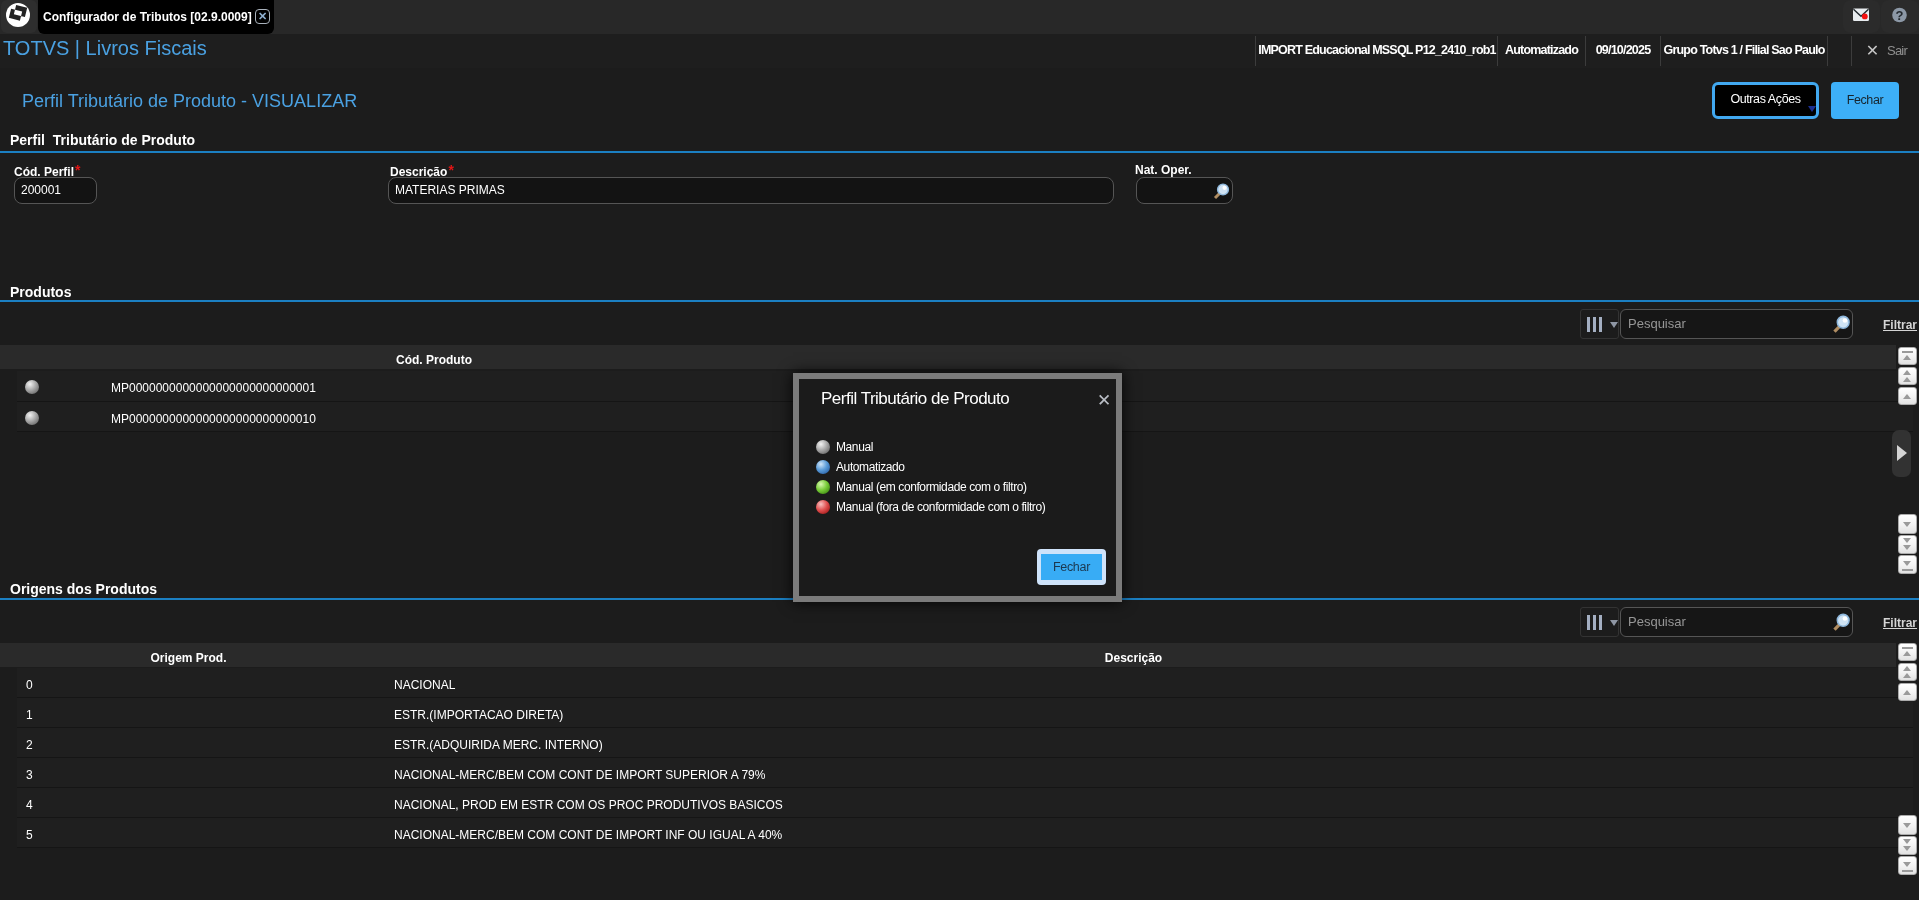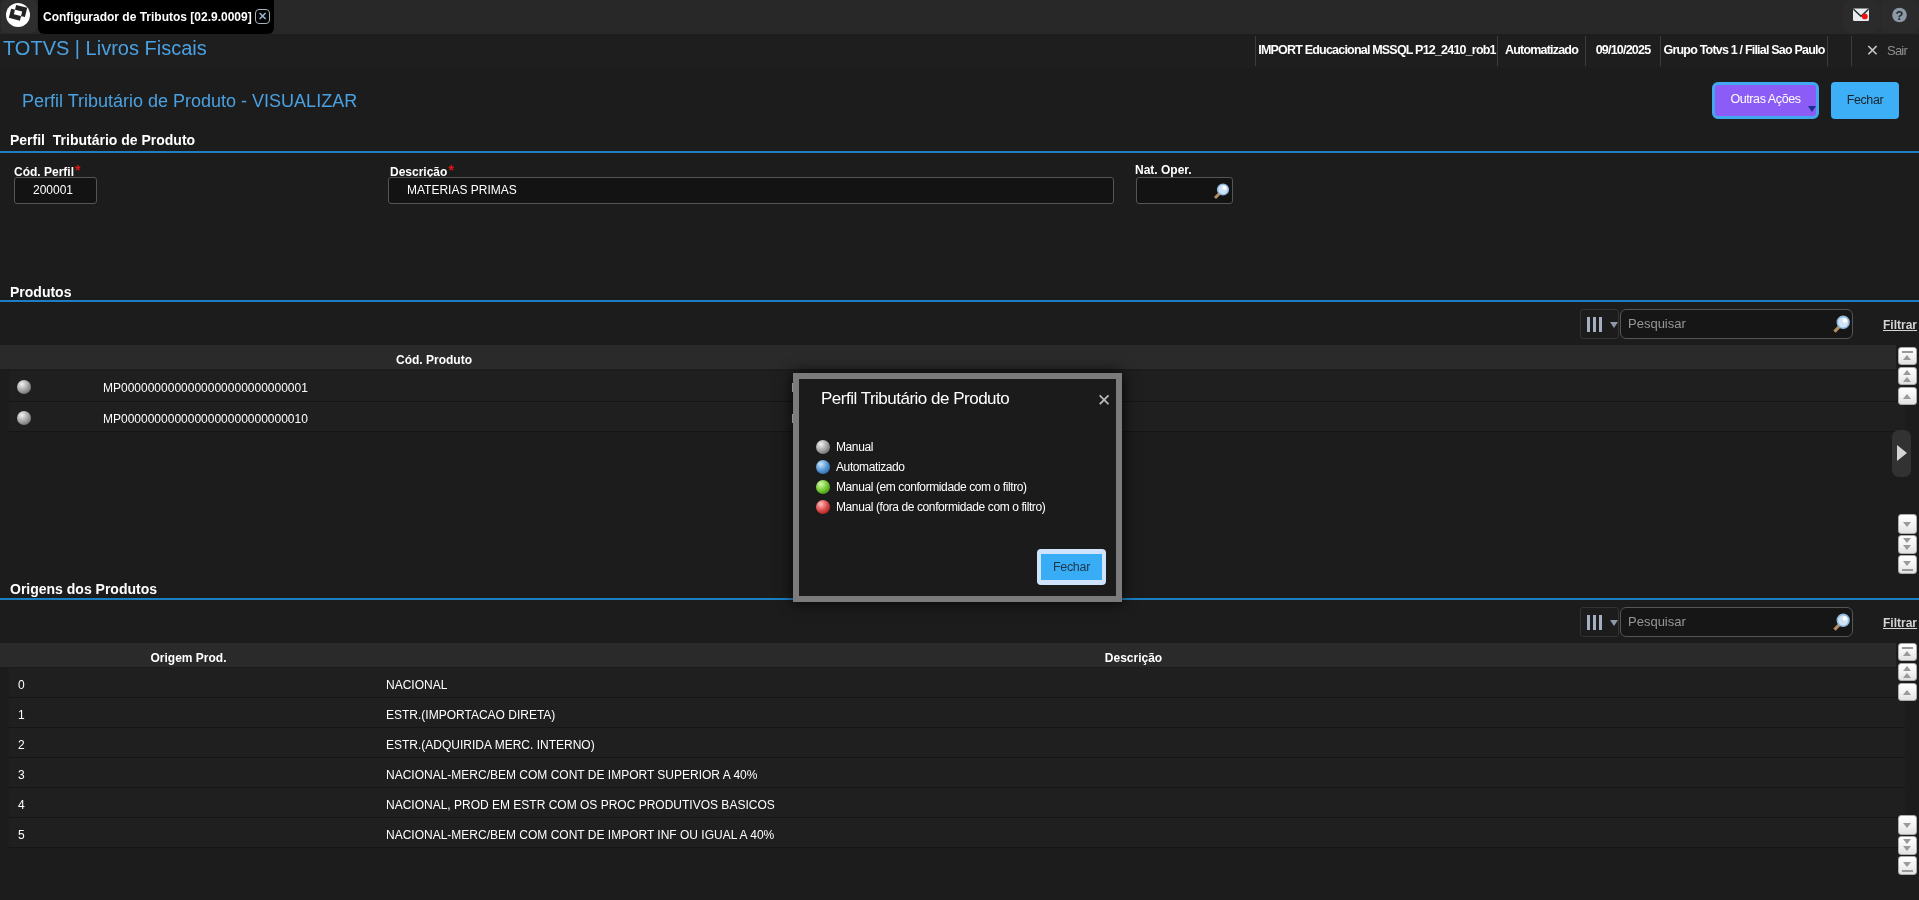--- a/index.html
+++ b/index.html
@@ -14,45 +14,45 @@
   #tabx { position:absolute; left:217px; top:9px; width:15px; height:15px; border:1px solid #a9b2bc; border-radius:4px;
      color:#8fb0d0; font-size:11px; font-weight:bold; line-height:13px; text-align:center; }
   .icobtn { position:absolute; top:0; height:33px; width:37px; background:#2b2b2b; border-radius:8px; }
   
   #hdr { position:absolute; left:0; top:34px; width:1919px; height:34px; background:#1e1e1e; }
   #brand { position:absolute; left:3px; top:3px; color:#4aa1e2; font-size:20px; }
   .sep { position:absolute; top:2px; height:30px; width:1px; background:#3c3c3c; }
   .seg { position:absolute; top:9px; color:#fff; font-size:12.5px; font-weight:bold; text-align:center; letter-spacing:-0.8px; white-space:nowrap; }
   
   #ptitle { position:absolute; left:22px; top:91px; color:#4aa1e2; font-size:18px; }
-  #btn-outras { position:absolute; left:1712px; top:82px; width:107px; height:37px; background:#8b5cf6;
+  #btn-outras { position:absolute; left:1712px; top:82px; width:107px; height:37px; background:#000000;
      border:3px solid #41a8f0; border-radius:6px; color:#fff; font-size:12.5px; letter-spacing:-0.4px; text-align:center; line-height:29px;}
   #btn-outras .car { position:absolute; left:93px; top:21px; width:0; height:0;
      border-left:4px solid transparent; border-right:4px solid transparent; border-top:6px solid #1b2f91; }
   #btn-fechar { position:absolute; left:1831px; top:82px; width:68px; height:37px; background:#3daff7;
      border-radius:4px; color:#17242c; font-size:12.5px; letter-spacing:-0.4px; text-align:center; line-height:37px; }
   
   .sect { position:absolute; left:10px; color:#fff; font-size:14px; font-weight:bold; }
   .uline { position:absolute; left:0; width:1919px; height:2px; background:#1b7fc2; }
   .lbl { position:absolute; color:#fff; font-size:12px; font-weight:bold; }
   .lbl .req { color:#e31515; font-size:14px; position:relative; top:-1px; margin-left:1px; }
-  .inp { position:absolute; height:27px; background:#131313; border:1px solid #555; border-radius:3px;
-      color:#fff; font-size:12px; line-height:25px; padding-left:18px; }
+  .inp { position:absolute; height:27px; background:#131313; border:1px solid #555; border-radius:8px;
+      color:#fff; font-size:12px; line-height:25px; padding-left:6px; }
   
   .colbtn { position:absolute; width:39px; height:30px; border:1px solid #333; border-radius:3px; background:#1c1c1c; }
   .cbar { position:absolute; top:7px; width:3px; height:15px; background:#a4afc2; }
   .ccar { position:absolute; left:29px; top:12px; width:0; height:0; border-left:4px solid transparent;
       border-right:4px solid transparent; border-top:6px solid #8f97a4; }
   .search { position:absolute; width:233px; height:30px; background:#161616; border:1px solid #555;
       border-radius:6px; color:#969696; font-size:13px; line-height:28px; padding-left:7px; }
   .filtrar { position:absolute; color:#d5d5d5; font-size:12px; text-decoration:underline;font-weight:bold; }
   
   .thead { position:absolute; left:0; width:1896px; height:24px; background:#2a2a2a; }
   .th { position:absolute; top:8px; color:#fff; font-size:12px; font-weight:bold; text-align:center; }
-  .row { position:absolute; left:9px; width:1896px; height:30px; background:#1f1f1f; border-bottom:1px solid #151515; }
+  .row { position:absolute; left:17px; width:1896px; height:30px; background:#1f1f1f; border-bottom:1px solid #151515; }
   .cell { position:absolute; top:10px; color:#fff; font-size:12px; white-space:pre; }
   .ball { position:absolute; width:14px; height:14px; border-radius:50%; }
   .b-gray { background:radial-gradient(circle at 35% 30%, #f2f2f2, #a8a8a8 45%, #6f6f6f 80%); }
   .b-blue { background:radial-gradient(circle at 35% 30%, #cfe5f8, #5a9bd8 45%, #2a62a8 85%); }
   .b-green{ background:radial-gradient(circle at 35% 30%, #d8f8b0, #78cc38 45%, #3d8812 85%); }
   .b-red  { background:radial-gradient(circle at 35% 30%, #f8c0c0, #e05050 45%, #a01818 85%); }
   
   .sbtn { position:absolute; left:1898px; width:19px; height:18px; border:1px solid #ababab; border-radius:3px;
      background:linear-gradient(#ffffff, #f2f2f2 55%, #e2e2e2); }
   .tri-u { position:absolute; left:4px; width:0; height:0; border-left:4.5px solid transparent;
@@ -219,21 +219,21 @@
 <div class="row" style="top:698px">
   <div class="cell" style="left:9px">1</div>
     <div class="cell" style="left:377px">ESTR.(IMPORTACAO DIRETA)</div>
 </div>
 <div class="row" style="top:728px">
   <div class="cell" style="left:9px">2</div>
     <div class="cell" style="left:377px">ESTR.(ADQUIRIDA MERC. INTERNO)</div>
 </div>
 <div class="row" style="top:758px">
   <div class="cell" style="left:9px">3</div>
-    <div class="cell" style="left:377px">NACIONAL-MERC/BEM COM CONT DE IMPORT SUPERIOR A 40%</div>
+    <div class="cell" style="left:377px">NACIONAL-MERC/BEM COM CONT DE IMPORT SUPERIOR A 79%</div>
 </div>
 <div class="row" style="top:788px">
   <div class="cell" style="left:9px">4</div>
     <div class="cell" style="left:377px">NACIONAL, PROD EM ESTR COM OS PROC PRODUTIVOS BASICOS</div>
 </div>
 <div class="row" style="top:818px">
   <div class="cell" style="left:9px">5</div>
     <div class="cell" style="left:377px">NACIONAL-MERC/BEM COM CONT DE IMPORT INF OU IGUAL A 40%</div>
 </div>
 

